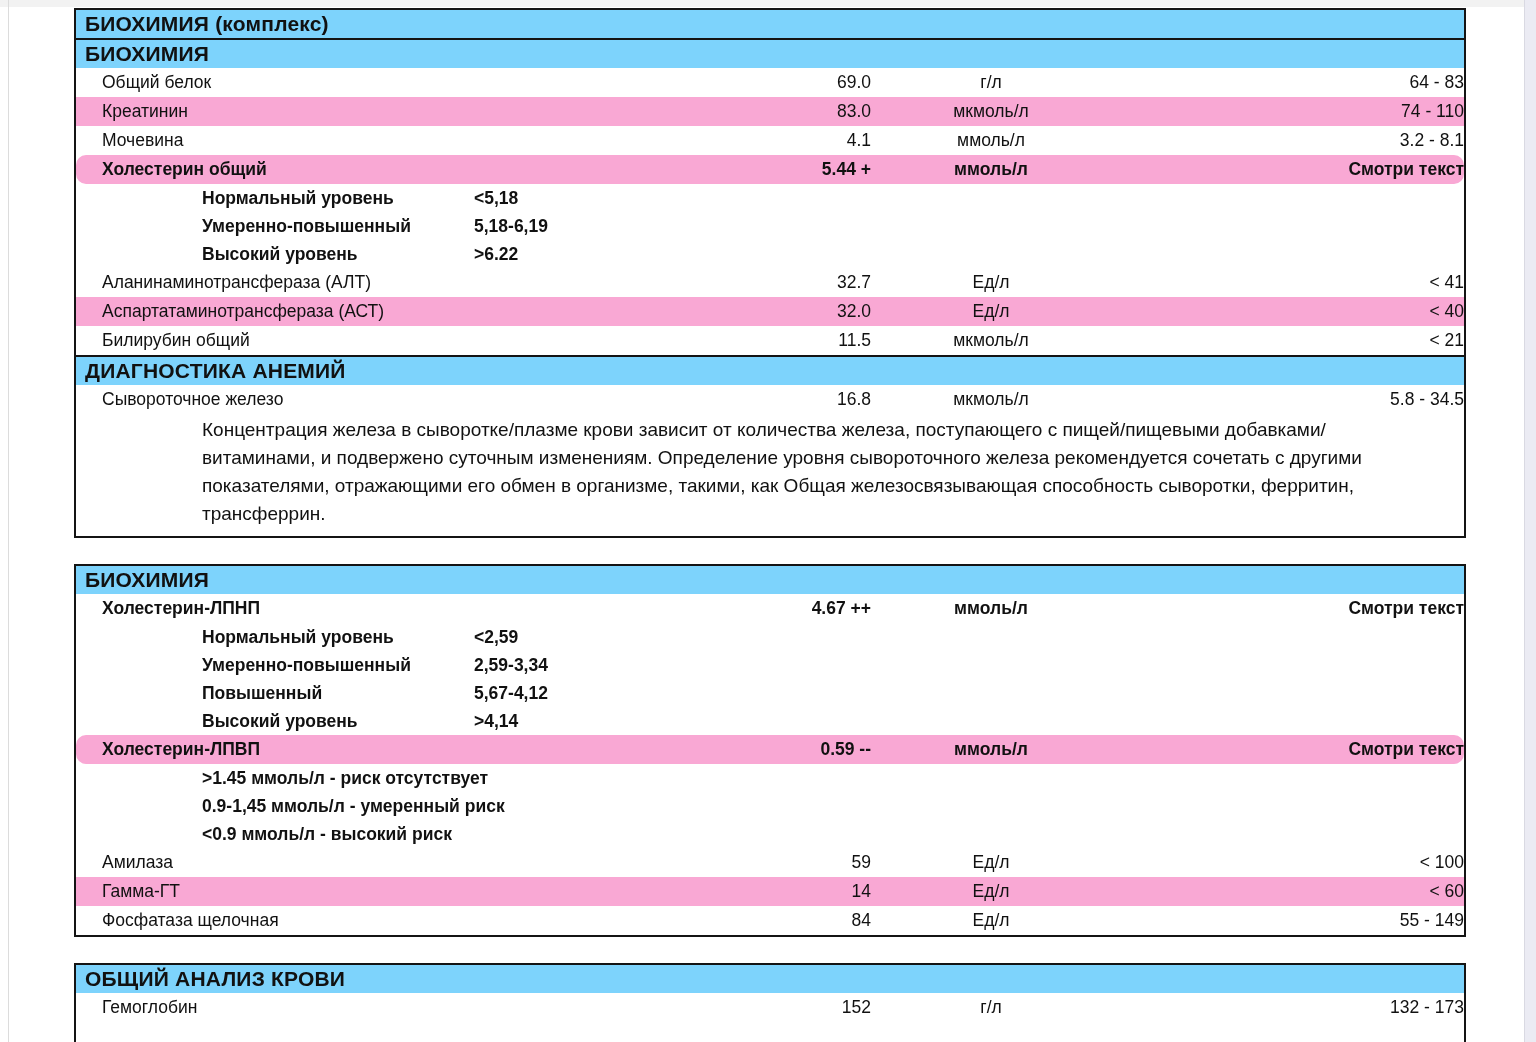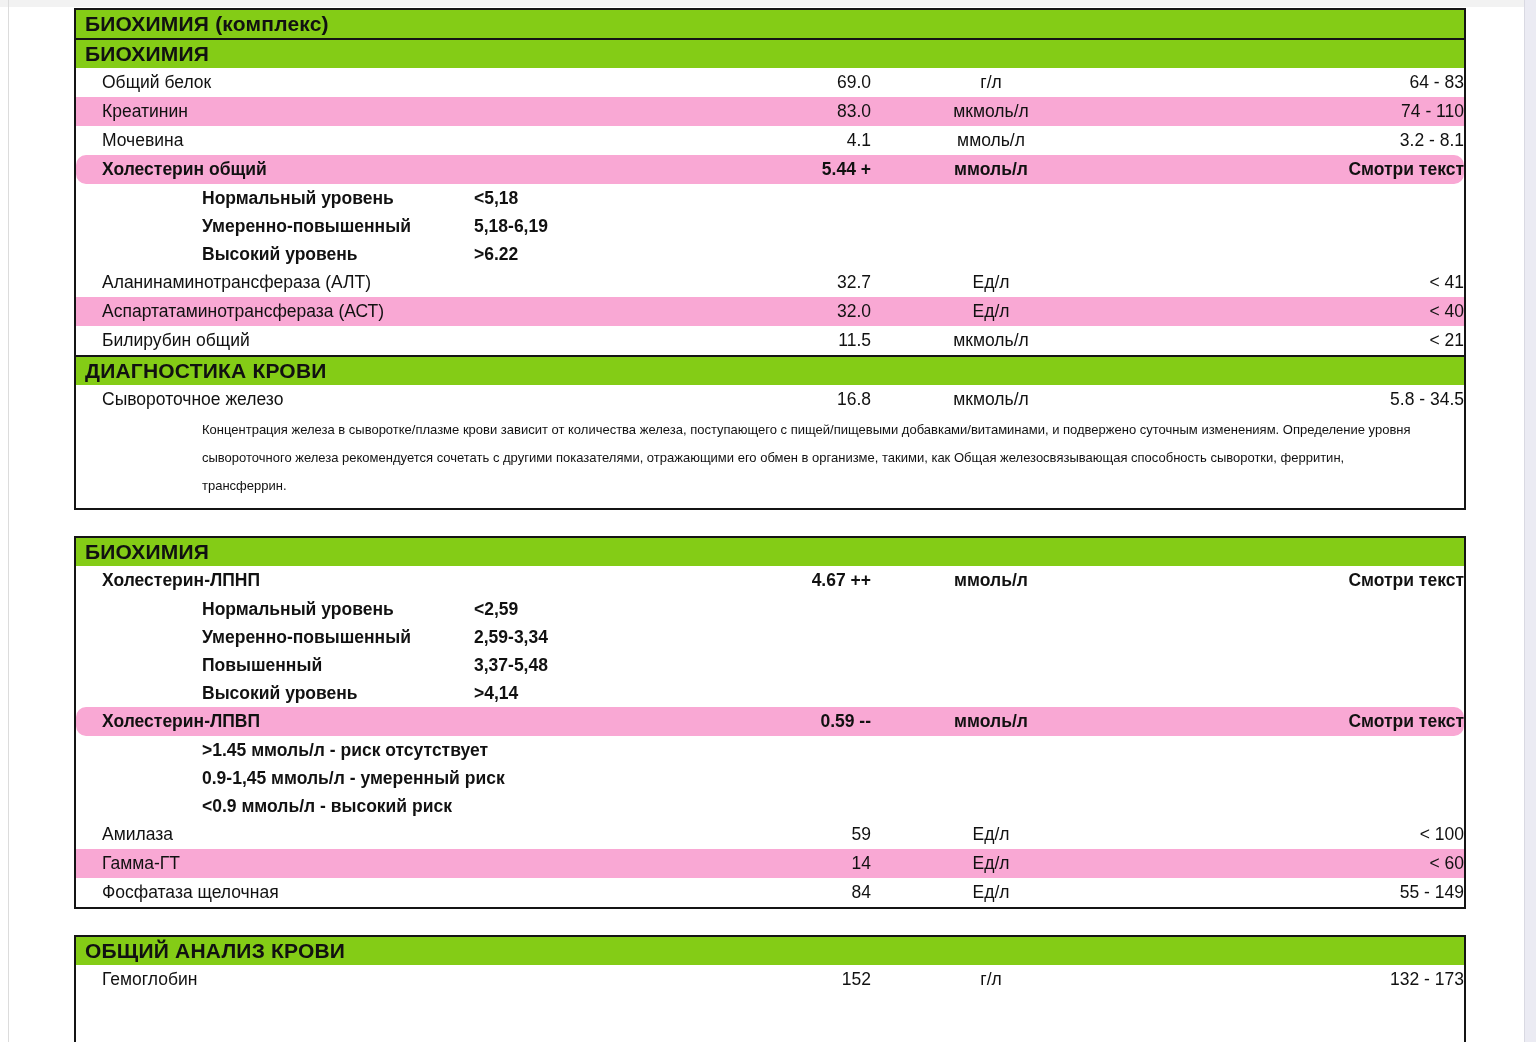--- a/index.html
+++ b/index.html
@@ -28,21 +28,21 @@
     position: absolute; left: 74px; top: 8px; width: 1392px;
   }
   .block {
     border: 2px solid #141414;
     background: #ffffff;
     margin-bottom: 26px;
     box-sizing: border-box;
   }
   .block.last { margin-bottom: 0; padding-bottom: 80px; }
   .bar {
-    background: #84cc16;
+    background: #7dd3fc;
     font-weight: bold;
     font-size: 21px;
     line-height: 24px;
     padding: 2px 9px;
     letter-spacing: 0.2px;
   }
   .bar.title-bar { border-bottom: 2px solid #141414; }
   .bar.topline { border-top: 2px solid #141414; }
   .row {
     display: flex;
@@ -54,21 +54,21 @@
   .row.bold { font-weight: bold; border-radius: 10px; }
   .c { box-sizing: border-box; }
   .c.name  { width: 545px; padding-left: 26px; }
   .c.result{ width: 250px; text-align: right; }
   .c.units { width: 240px; text-align: center; }
   .c.ref   { flex: 1; text-align: right; }
   .row.sub { padding-left: 126px; min-height: 28px; gap: 14px; }
   .sub-label { width: 258px; }
   .sub-value { }
   .note {
-    font-size: 13px;
+    font-size: 19px;
     line-height: 28px;
     padding: 2px 0 8px 126px;
     width: 1210px;
     box-sizing: content-box;
   }
 </style>
 </head>
 <body>
 
 <div class="top-strip"></div>
@@ -131,21 +131,21 @@
       <div class="c units">Ед/л</div>
       <div class="c ref">&lt; 40</div>
     </div>
     <div class="row">
       <div class="c name">Билирубин общий</div>
       <div class="c result">11.5</div>
       <div class="c units">мкмоль/л</div>
       <div class="c ref">&lt; 21</div>
     </div>
 
-    <div class="bar topline">ДИАГНОСТИКА КРОВИ</div>
+    <div class="bar topline">ДИАГНОСТИКА АНЕМИЙ</div>
 
     <div class="row">
       <div class="c name">Сывороточное железо</div>
       <div class="c result">16.8</div>
       <div class="c units">мкмоль/л</div>
       <div class="c ref">5.8 - 34.5</div>
     </div>
 
     <div class="note">Концентрация железа в сыворотке/плазме крови зависит от количества железа, поступающего с пищей/пищевыми добавками/витаминами, и подвержено суточным изменениям. Определение уровня сывороточного железа рекомендуется сочетать с другими показателями, отражающими его обмен в организме, такими, как Общая железосвязывающая способность сыворотки, ферритин, трансферрин.</div>
   </section>
@@ -163,21 +163,21 @@
     <div class="row sub bold">
       <div class="sub-label">Нормальный уровень</div>
       <div class="sub-value">&lt;2,59</div>
     </div>
     <div class="row sub bold">
       <div class="sub-label">Умеренно-повышенный</div>
       <div class="sub-value">2,59-3,34</div>
     </div>
     <div class="row sub bold">
       <div class="sub-label">Повышенный</div>
-      <div class="sub-value">3,37-5,48</div>
+      <div class="sub-value">5,67-4,12</div>
     </div>
     <div class="row sub bold">
       <div class="sub-label">Высокий уровень</div>
       <div class="sub-value">&gt;4,14</div>
     </div>
 
     <div class="row stripe bold">
       <div class="c name">Холестерин-ЛПВП</div>
       <div class="c result">0.59 --</div>
       <div class="c units">ммоль/л</div>

